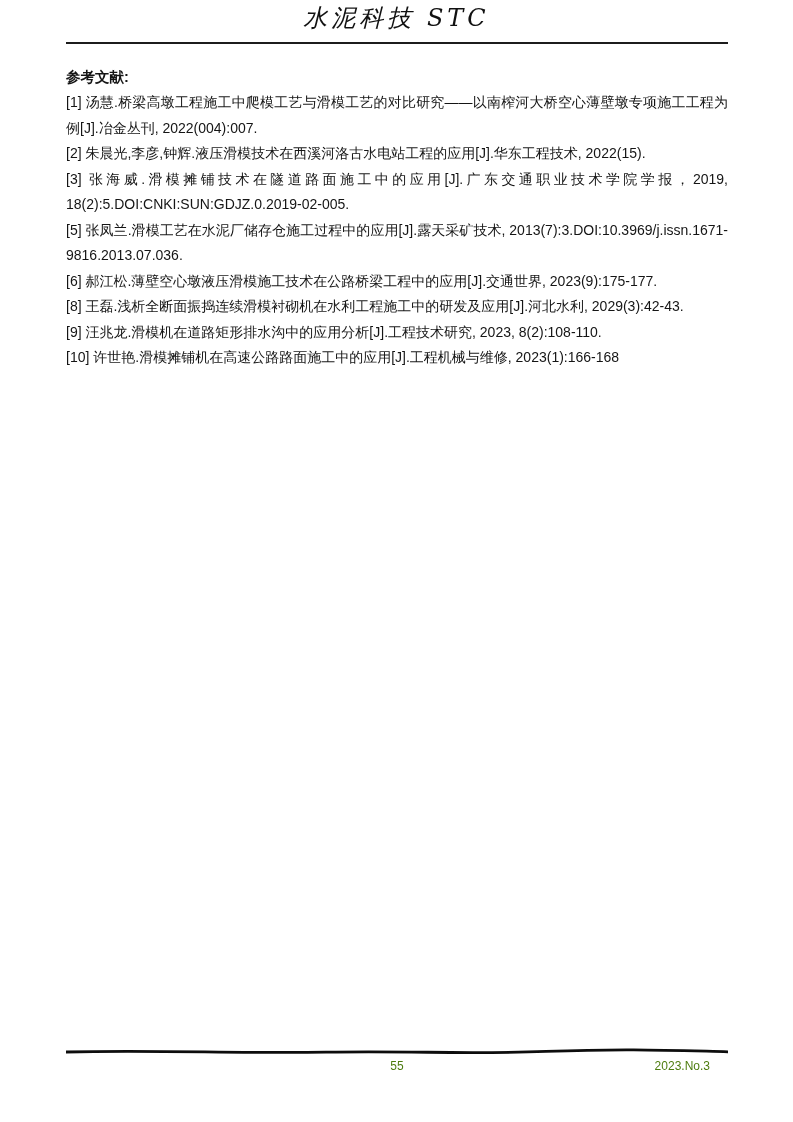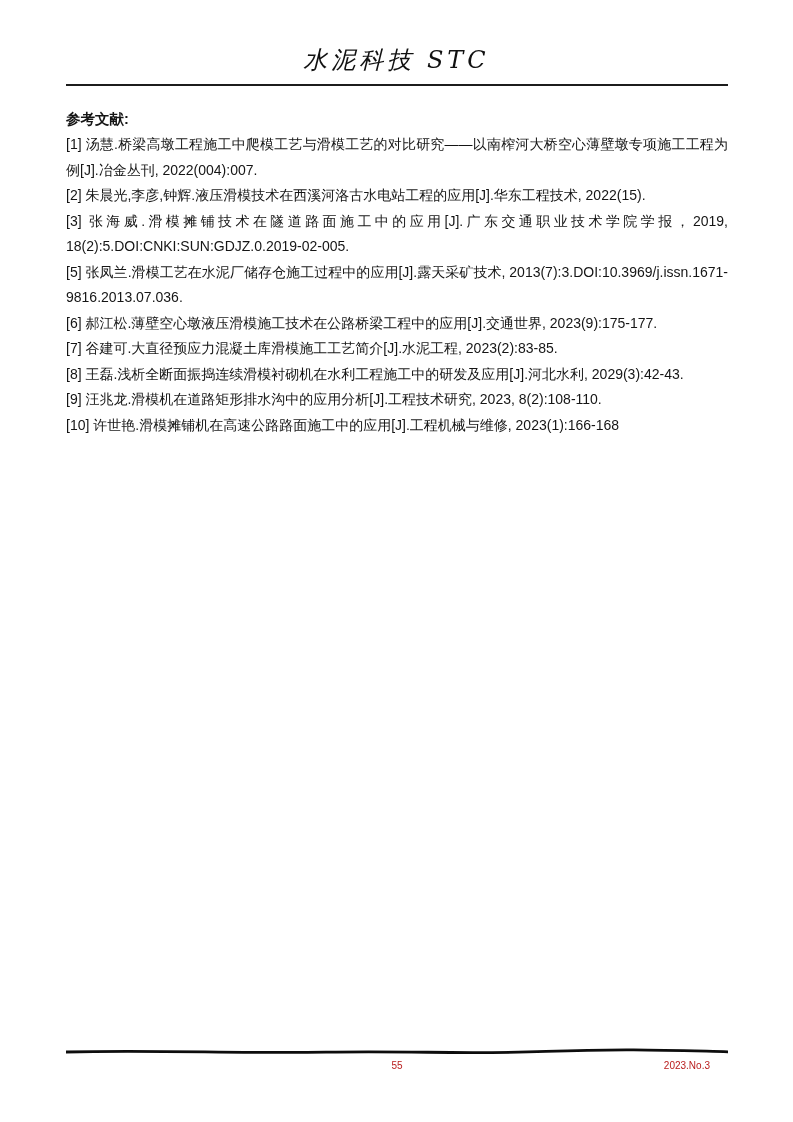--- a/index.html
+++ b/index.html
@@ -10,21 +10,20 @@
   .page {
     position: relative;
     width: 793px;
     height: 1122px;
     margin: 0 auto;
     background: #ffffff;
     color: #1a1a1a;
     overflow: hidden;
   }
   .masthead {
-    padding-top: 42px;
     text-align: center;
   }
   .journal-title {
     font-family: "DejaVu Serif", serif;
     font-style: italic;
     font-size: 24px;
     line-height: 36px;
     letter-spacing: 4px;
     color: #111;
     white-space: nowrap;
@@ -58,23 +57,23 @@
     position: absolute;
     left: 66px;
     top: 1048px;
     width: 662px;
   }
   .footer-rule-svg { display: block; }
   .footer-row {
     position: relative;
     height: 20px;
     margin-top: 1px;
-    font-size: 10px;
+    font-size: 12px;
     line-height: 18px;
-    color: #b91c1c;
+    color: #4d7c0f;
   }
   .page-num {
     position: absolute;
     left: 0; right: 0;
     text-align: center;
   }
   .issue-num {
     position: absolute;
     right: 18px;
     top: 0;
@@ -92,21 +91,20 @@
   <hr class="header-rule">
 
   <div class="refs">
     <div class="refs-heading">参考文献:</div>
 
     <div class="ref"><span class="ref-num">[1]</span> <span class="ref-text">汤慧.桥梁高墩工程施工中爬模工艺与滑模工艺的对比研究——以南榨河大桥空心薄壁墩专项施工工程为例[J].冶金丛刊, 2022(004):007.</span></div>
     <div class="ref"><span class="ref-num">[2]</span> <span class="ref-text">朱晨光,李彦,钟辉.液压滑模技术在西溪河洛古水电站工程的应用[J].华东工程技术, 2022(15).</span></div>
     <div class="ref"><span class="ref-num">[3]</span> <span class="ref-text">张海威.滑模摊铺技术在隧道路面施工中的应用[J].广东交通职业技术学院学报，2019, 18(2):5.DOI:CNKI:SUN:GDJZ.0.2019-02-005.</span></div>
     <div class="ref"><span class="ref-num">[5]</span> <span class="ref-text">张凤兰.滑模工艺在水泥厂储存仓施工过程中的应用[J].露天采矿技术, 2013(7):3.DOI:10.3969/j.issn.1671-9816.2013.07.036.</span></div>
     <div class="ref"><span class="ref-num">[6]</span> <span class="ref-text">郝江松.薄壁空心墩液压滑模施工技术在公路桥梁工程中的应用[J].交通世界, 2023(9):175-177.</span></div>
-    <div class="ref"><span class="ref-num">[7]</span> <span class="ref-text">谷建可.大直径预应力混凝土库滑模施工工艺简介[J].水泥工程, 2023(2):83-85.</span></div>
     <div class="ref"><span class="ref-num">[8]</span> <span class="ref-text">王磊.浅析全断面振捣连续滑模衬砌机在水利工程施工中的研发及应用[J].河北水利, 2029(3):42-43.</span></div>
     <div class="ref"><span class="ref-num">[9]</span> <span class="ref-text">汪兆龙.滑模机在道路矩形排水沟中的应用分析[J].工程技术研究, 2023, 8(2):108-110.</span></div>
     <div class="ref"><span class="ref-num">[10]</span> <span class="ref-text">许世艳.滑模摊铺机在高速公路路面施工中的应用[J].工程机械与维修, 2023(1):166-168</span></div>
   </div>
 
   <div class="page-footer">
     <svg class="footer-rule-svg" width="662" height="8" viewBox="0 0 662 8" aria-hidden="true">
       <path d="M0 4 C 90 1.8, 170 5.6, 260 4.2 S 400 6.4, 480 3.4 S 600 2.2, 662 3.8" fill="none" stroke="#0d0d0d" stroke-width="2.8" stroke-linecap="round"></path>
     </svg>
     <div class="footer-row">

